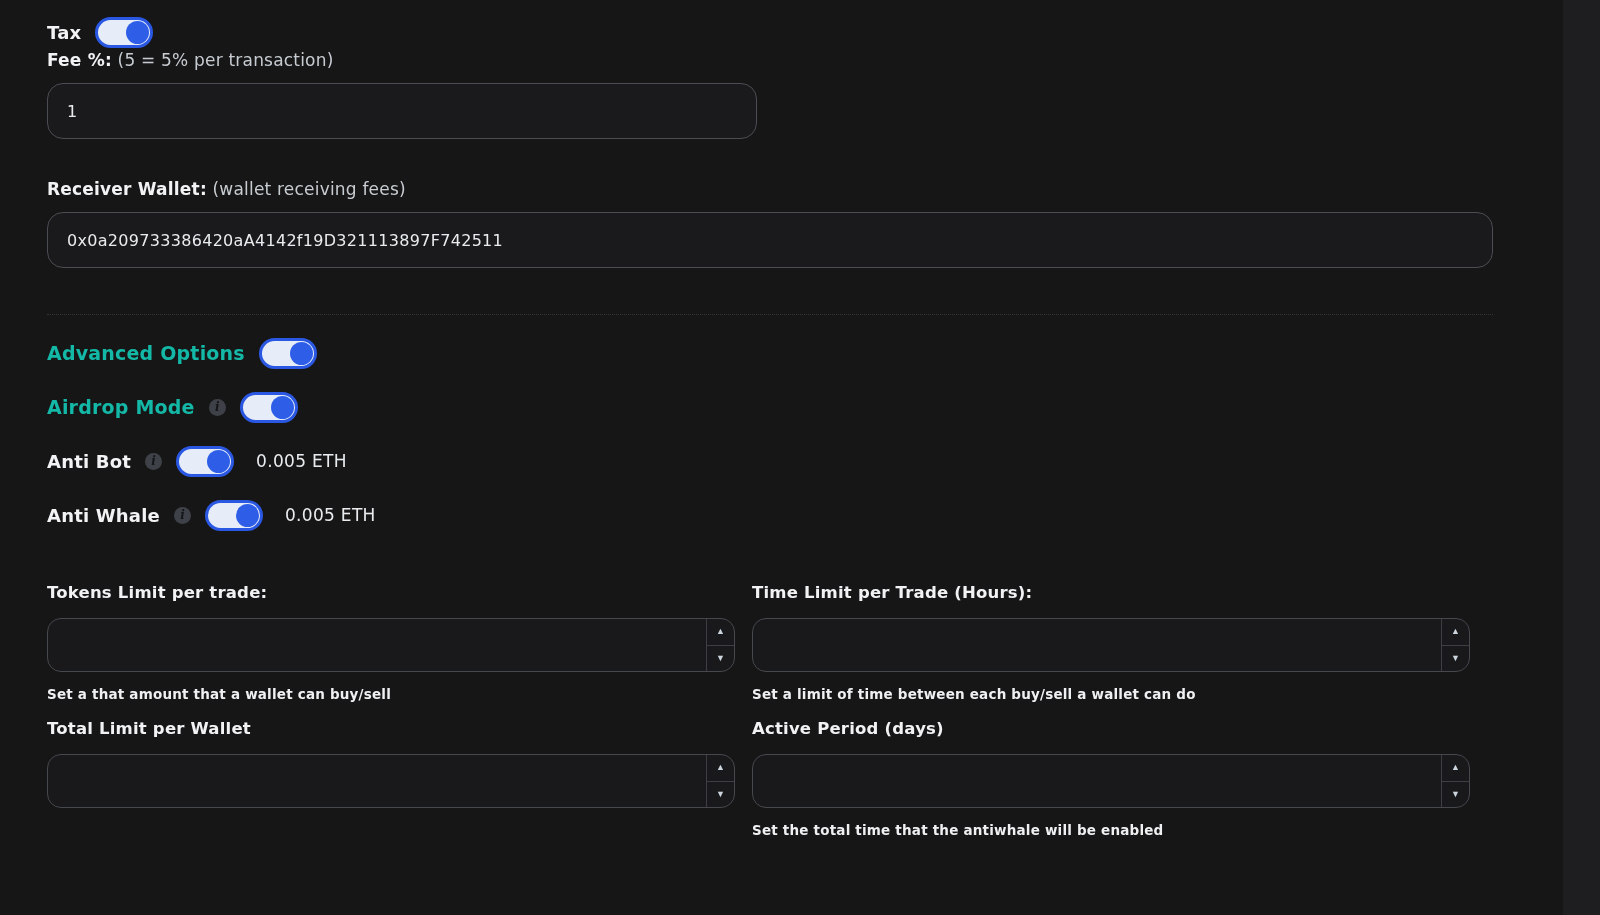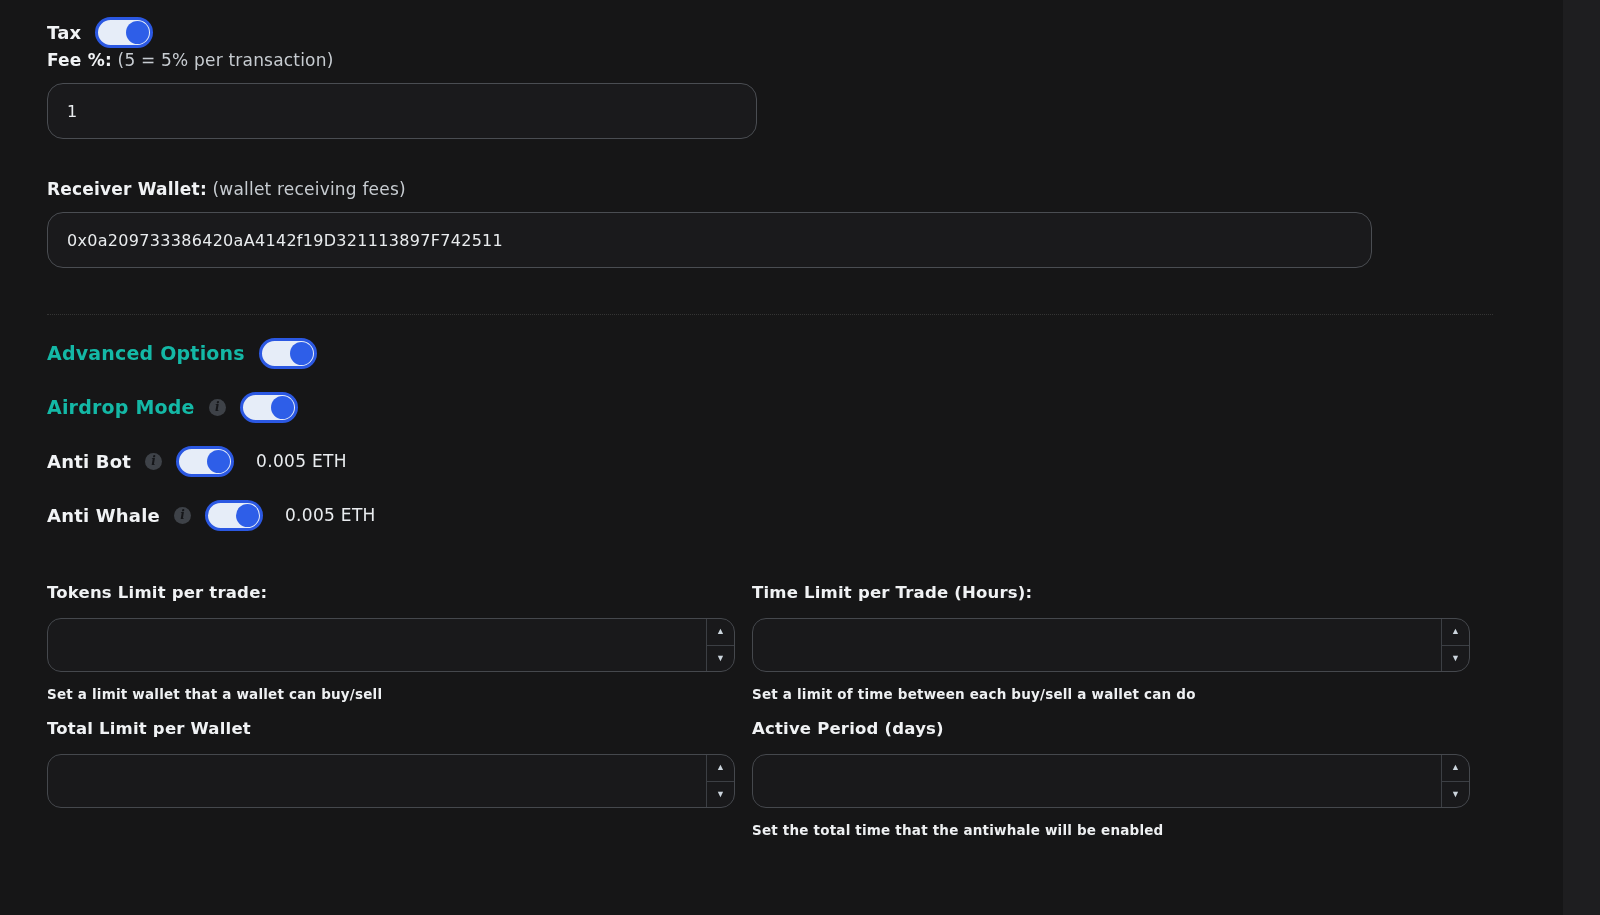--- a/index.html
+++ b/index.html
@@ -36,21 +36,21 @@
   .fee-label{}
   .recv-label{margin-top:40px;}
 
   .text-input{
     display:block;box-sizing:border-box;height:56px;margin-top:13px;
     background:#1a1a1c;border:1px solid #4a4d52;border-radius:16px;
     color:#e9ecee;font-size:16px;padding:0 19px;outline:none;
     font-family:"DejaVu Sans","Liberation Sans",sans-serif;letter-spacing:.3px;
   }
   .fee-input{width:710px;}
-  .wallet-input{width:1325px;}
+  .wallet-input{width:1446px;}
 
   .divider{margin-top:46px;border-top:1px dotted #343434;height:0;}
 
   .adv-row{margin-top:22px;height:32px;}
   .lbl-adv{font-size:19px;font-weight:700;color:#14b8a6;letter-spacing:.2px;}
   .opt-row{margin-top:22px;height:32px;}
   .lbl-opt{font-size:18px;font-weight:700;color:#f1f3f5;letter-spacing:.2px;}
   .eth{font-size:17px;color:#e9ecef;margin-left:8px;letter-spacing:.3px;}
 
   .info{
@@ -149,21 +149,21 @@
 
     <div class="cell">
       <div class="num-label">Tokens Limit per trade:</div>
       <div class="num-wrap">
         <input type="text" value="" style="">
         <div class="spinner">
           <button class="spin up">▲</button>
           <button class="spin">▼</button>
         </div>
       </div>
-      <div class="helper">Set a limit wallet that a wallet can buy/sell</div>
+      <div class="helper">Set a that amount that a wallet can buy/sell</div>
     </div>
 
     <div class="cell">
       <div class="num-label">Time Limit per Trade (Hours):</div>
       <div class="num-wrap">
         <input type="text" value="" style="">
         <div class="spinner">
           <button class="spin up">▲</button>
           <button class="spin">▼</button>
         </div>

